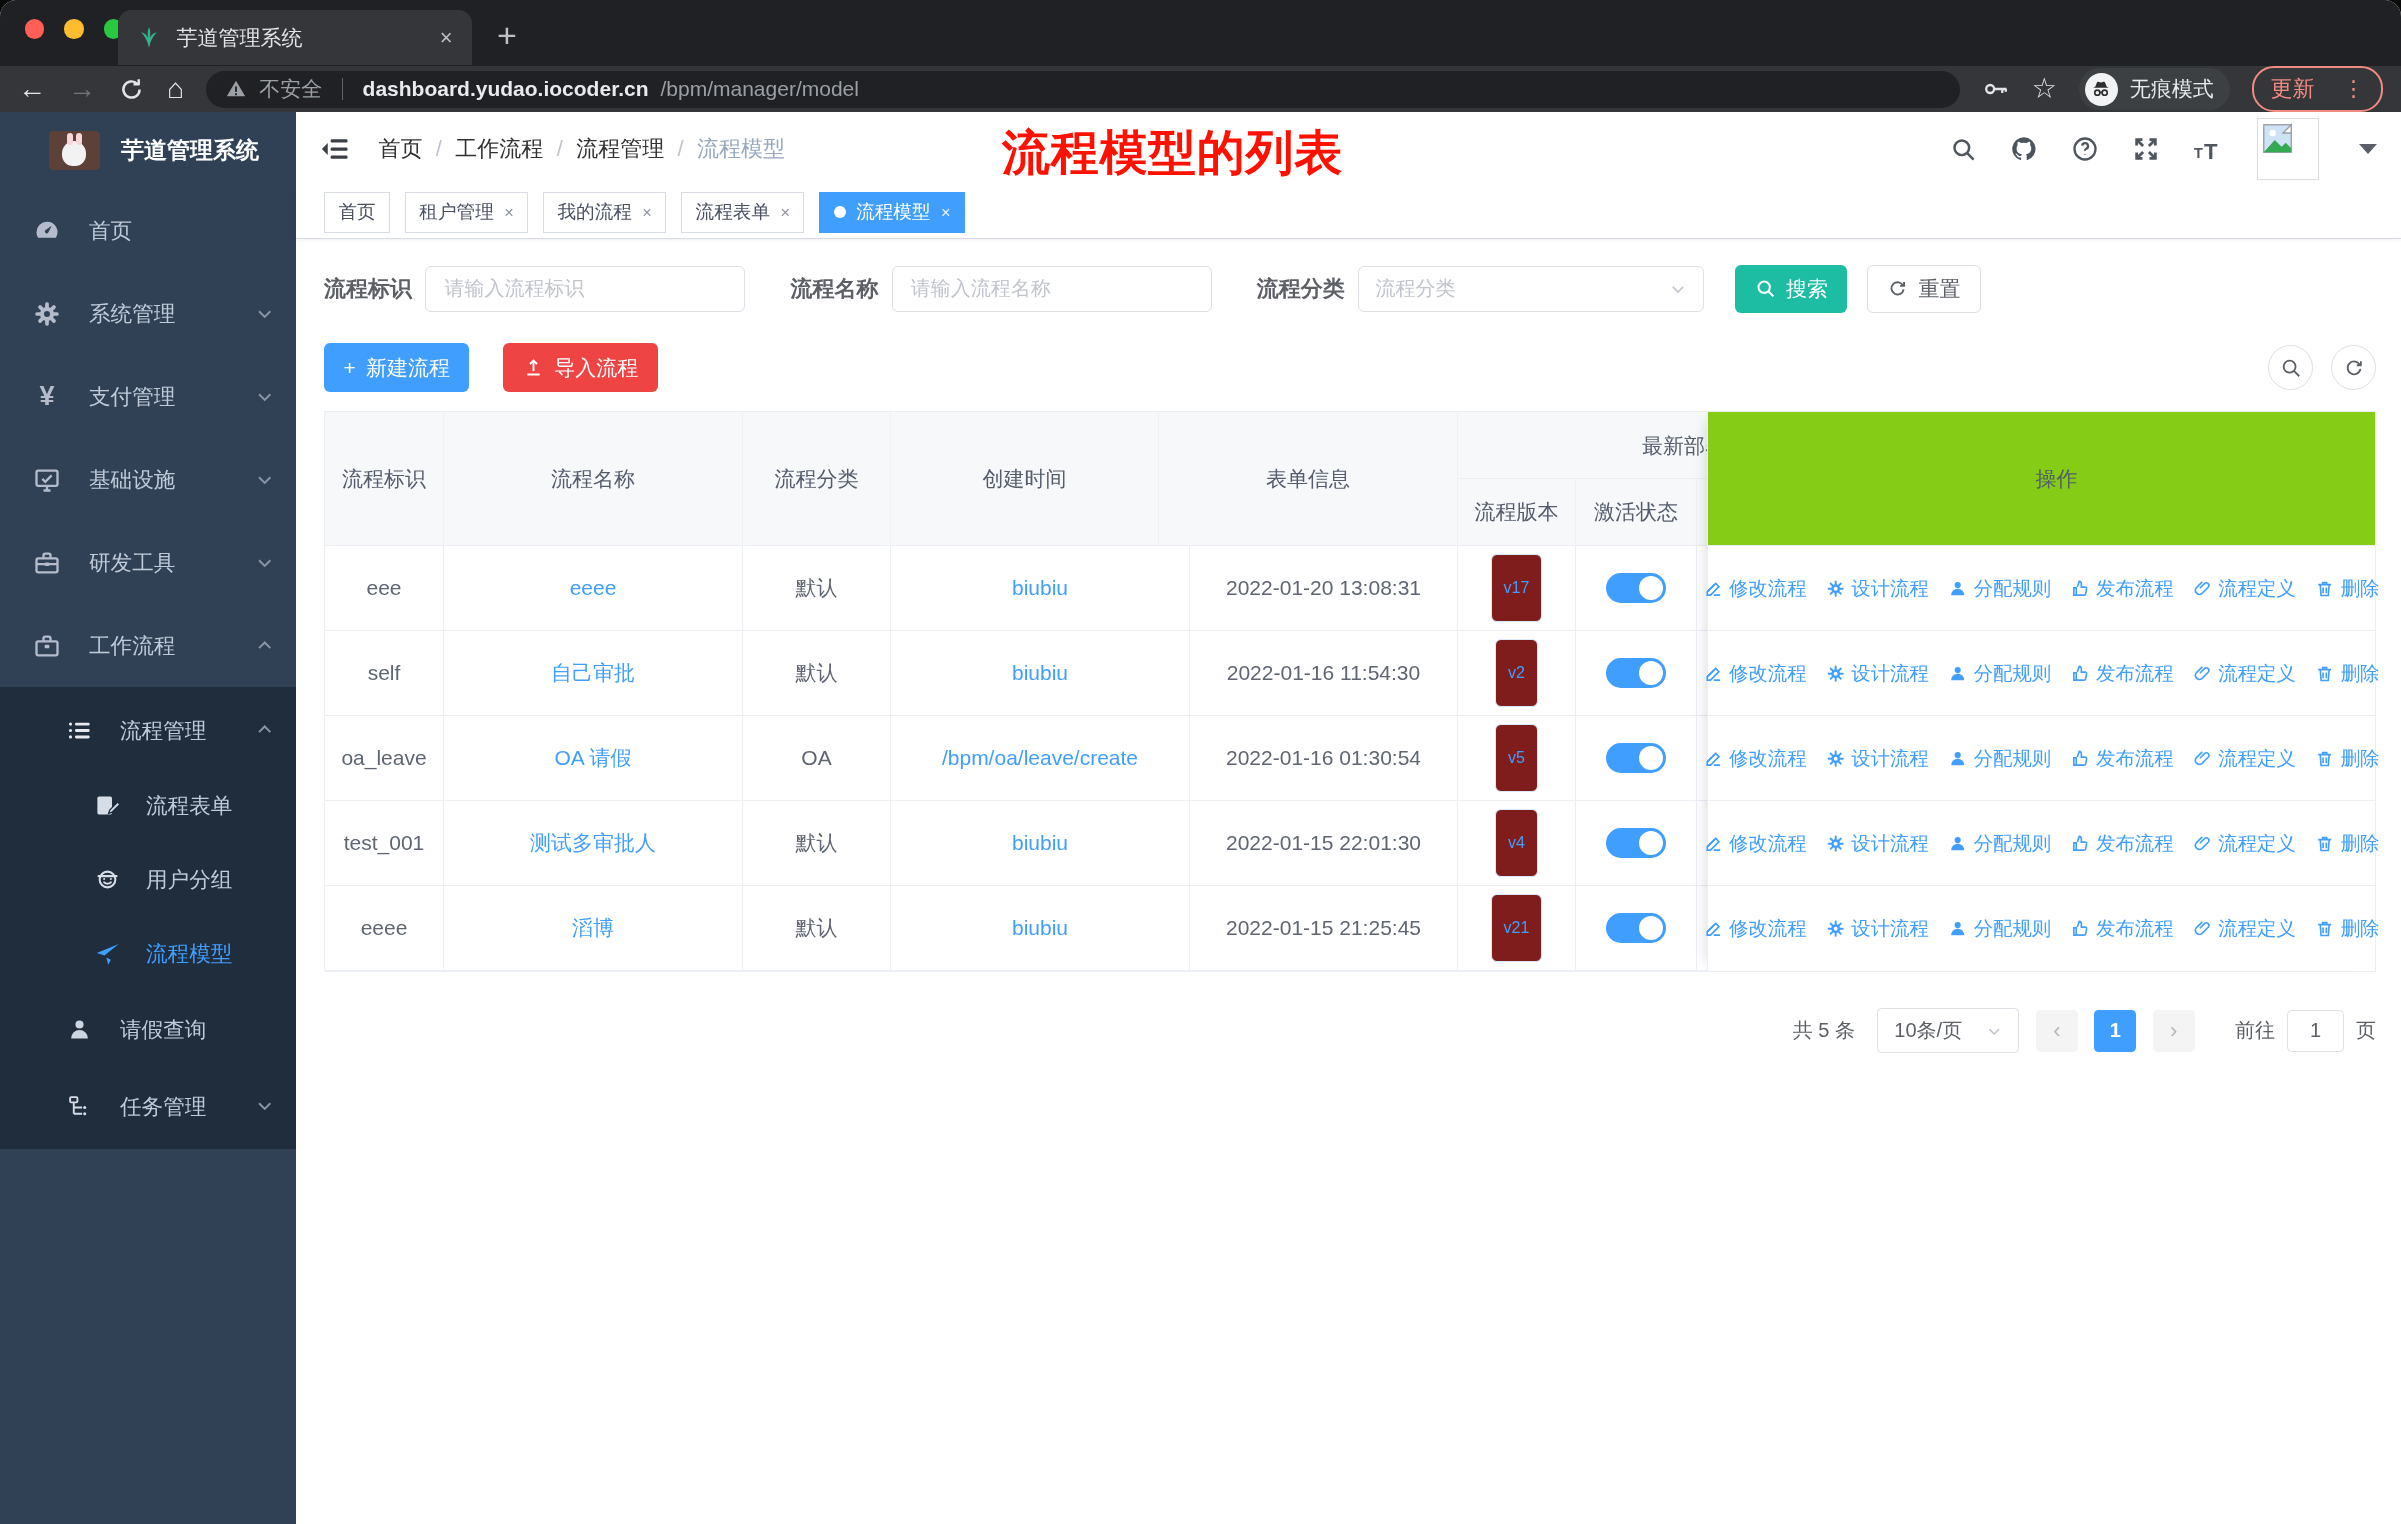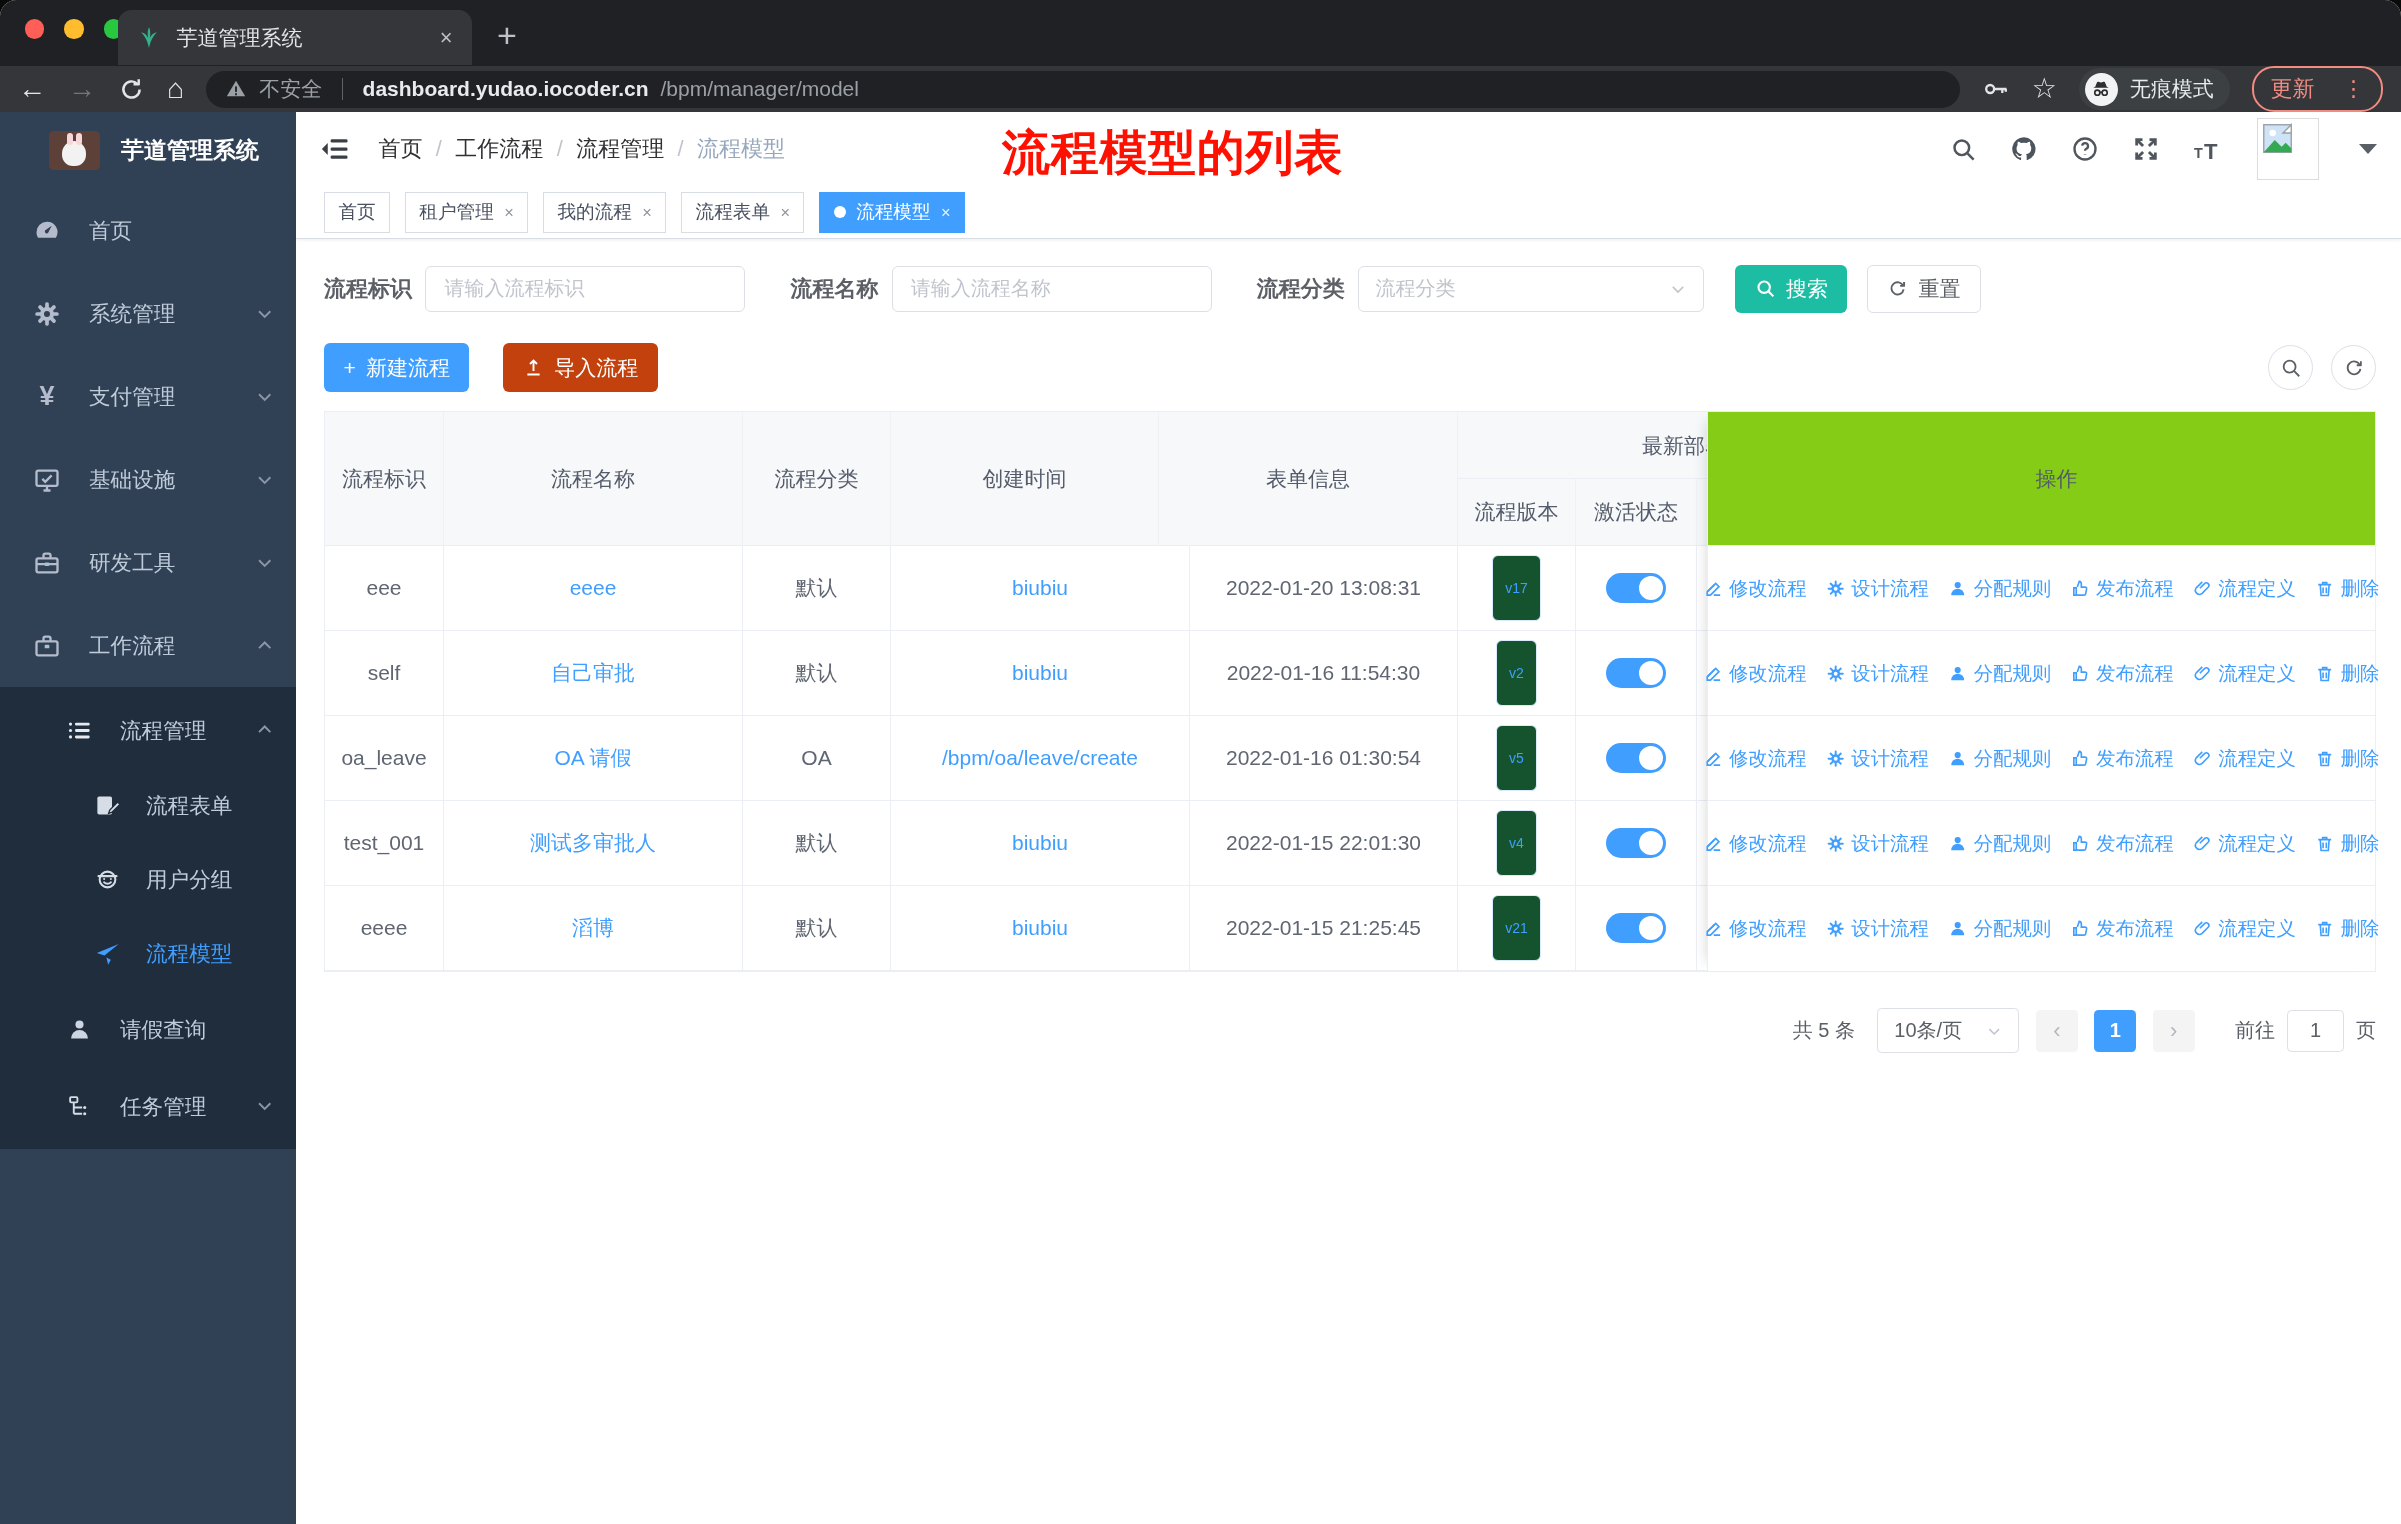--- a/index.html
+++ b/index.html
@@ -68,39 +68,39 @@
   .f-input::placeholder{color:#c0c4cc;}
   .gap{width:45px;flex:0 0 auto;}
   .selectbox{width:346px;height:46px;border:0.7px solid #dcdfe6;border-radius:6px;display:flex;align-items:center;padding:0 16.4px;box-sizing:border-box;color:#c0c4cc;font-size:20px;}
   .selectbox .chev{margin-left:auto;color:#c0c4cc;}
   .btn{height:48px;border-radius:6px;display:inline-flex;align-items:center;gap:10.4px;padding:0 19.4px;font-size:21px;border:none;cursor:pointer;font-family:inherit;}
   .btn-search{background:#1dbda4;color:#fff;margin-left:31px;}
   .btn-reset{background:#fff;color:#5c6066;border:0.7px solid #dcdfe6;margin-left:19.4px;}
   
   .btns-row{display:flex;align-items:center;width:2052px;}
   .btn-create{background:#409eff;color:#fff;height:49px;}
-  .btn-import{background:#c2410c;color:#fff;height:49px;margin-left:34px;}
+  .btn-import{background:#ef4444;color:#fff;height:49px;margin-left:34px;}
   .corner-btns{margin-left:auto;display:flex;gap:18px;}
   .circ{width:43px;height:43px;border:0.7px solid #dcdfe6;border-radius:50%;display:flex;align-items:center;justify-content:center;color:#5c6066;background:#fff;}
   
   .table-wrap{position:relative;width:2052px;margin-top:19.4px;border:0.7px solid #ebeef5;box-sizing:border-box;color:#5f6672;font-size:21px;background:#fff;}
   .thead{display:flex;height:134px;background:#f7f8fa;border-bottom:0.7px solid #ebeef5;box-sizing:border-box;}
   .th{display:flex;align-items:center;justify-content:center;border-right:0.7px solid #eef1f6;box-sizing:border-box;font-weight:500;color:#545c6b;}
   .gcol{display:flex;flex-direction:column;flex:1;border-right:none;}
   .g-top{height:67px;position:relative;border-bottom:0.7px solid #ebeef5;box-sizing:border-box;overflow:hidden;}
   .g-top .g-label{position:absolute;left:0;top:0;width:557px;height:67px;display:flex;align-items:center;justify-content:center;font-weight:500;color:#545c6b;}
   .g-bot{height:67px;display:flex;}
   .sub{display:flex;align-items:center;justify-content:center;border-right:0.7px solid #eef1f6;box-sizing:border-box;font-weight:500;color:#545c6b;}
   .tr{display:flex;height:85px;border-bottom:0.7px solid #ebeef5;box-sizing:border-box;background:#fff;}
   .tr:last-child{border-bottom:none;}
   .td{display:flex;align-items:center;justify-content:center;border-right:0.7px solid #ebeef5;box-sizing:border-box;}
   .c0{width:119px;}.c1{width:299px;}.c2{width:148px;}.c3{width:299px;}.c4{width:268px;}.c5{width:118px;}.c6{width:121px;}
   .cfill{flex:1;border-right:none;}
   a.blue{color:#409eff;text-decoration:none;cursor:pointer;}
-  .badge{background:#14532d;border:0.7px solid #d9ecff;border-radius:6px;color:#409eff;font-size:14px;padding:25px 12px;line-height:1;}
+  .badge{background:#7f1d1d;border:0.7px solid #d9ecff;border-radius:6px;color:#409eff;font-size:16px;padding:25px 12px;line-height:1;}
   .toggle{width:60px;height:30px;border-radius:15px;background:#409eff;position:relative;display:inline-block;cursor:pointer;}
   .toggle .knob{position:absolute;top:3px;right:3px;width:24px;height:24px;border-radius:50%;background:#fff;}
   .ops{position:absolute;top:0;right:0;bottom:0;width:668px;background:#fff;border-left:0.7px solid #ebeef5;box-shadow:-10.4px 0 12px -9px rgba(0,0,0,.14);box-sizing:border-box;}
   .ops-header{height:134px;background:#84cc16;border-bottom:0.7px solid #ebeef5;display:flex;align-items:center;justify-content:center;font-weight:500;color:#545c6b;box-sizing:border-box;padding-left:30px;}
   .ops-row{height:85px;border-bottom:0.7px solid #ebeef5;display:flex;align-items:center;justify-content:center;gap:19.4px;box-sizing:border-box;}
   .ops-row:last-child{border-bottom:none;}
   .op{display:inline-flex;align-items:center;gap:6px;color:#409eff;font-size:19.4px;text-decoration:none;cursor:pointer;white-space:nowrap;}
   
   .pagination{width:2052px;display:flex;align-items:center;justify-content:flex-end;margin-top:36px;font-size:20px;color:#5c6066;gap:10.4px;}
   .pg-total{margin-right:12px;}

